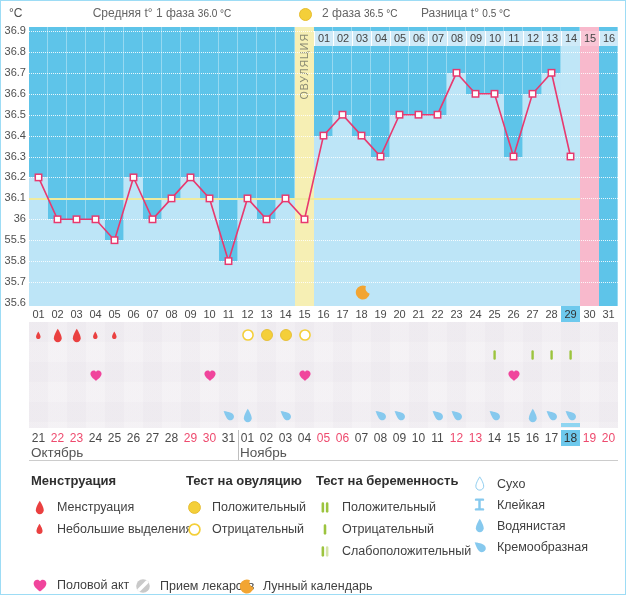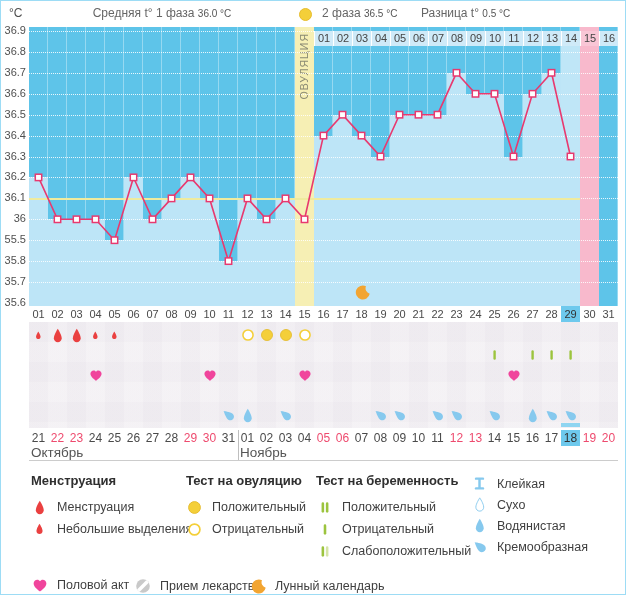--- a/index.html
+++ b/index.html
@@ -478,37 +478,37 @@
               <rect x="3" y="2" width="3" height="12" rx="1.5" fill="#9cc43e"></rect>
               <rect x="8" y="2" width="3" height="12" rx="1.5" fill="#d5e5a6"></rect>
             </svg>
           </div>
           <span>Слабоположительный</span>
         </div>
       </div>
       <div class="lcol tight" style="left: 470px;">
         <div class="litem">
           <div class="licon">
+            <svg width="11.55" height="15" viewBox="0 0 20 26">
+              <path d="M10 1.5C10 1.5 3.2 11.8 3.2 17.6 3.2 21.5 6.2 24.5 10 24.5 13.8 24.5 16.8 21.5 16.8 17.6 16.8 11.8 10 1.5 10 1.5Z" fill="#fff" stroke="#86c9ee" stroke-width="1.6"></path>
+            </svg>
+          </div>
+          <span>Сухо</span>
+        </div>
+        <div class="litem">
+          <div class="licon">
             <svg width="15" height="15" viewBox="0 0 16 16">
               <g fill="#86c9ee">
                 <rect x="3" y="1.5" width="10" height="2.6" rx="1.3"></rect>
                 <rect x="3" y="11.9" width="10" height="2.6" rx="1.3"></rect>
                 <rect x="6.7" y="3" width="2.6" height="10"></rect>
               </g>
             </svg>
           </div>
           <span>Клейкая</span>
-        </div>
-        <div class="litem">
-          <div class="licon">
-            <svg width="11.55" height="15" viewBox="0 0 20 26">
-              <path d="M10 1.5C10 1.5 3.2 11.8 3.2 17.6 3.2 21.5 6.2 24.5 10 24.5 13.8 24.5 16.8 21.5 16.8 17.6 16.8 11.8 10 1.5 10 1.5Z" fill="#fff" stroke="#86c9ee" stroke-width="1.6"></path>
-            </svg>
-          </div>
-          <span>Сухо</span>
         </div>
         <div class="litem">
           <div class="licon">
             <svg width="11.55" height="15" viewBox="0 0 20 26">
               <path d="M10 1.5C10 1.5 3.2 11.8 3.2 17.6 3.2 21.5 6.2 24.5 10 24.5 13.8 24.5 16.8 21.5 16.8 17.6 16.8 11.8 10 1.5 10 1.5Z" fill="#86c9ee"></path>
             </svg>
           </div>
           <span>Водянистая</span>
         </div>
         <div class="litem">
@@ -535,21 +535,21 @@
               <clipPath id="pc16">
                 <circle cx="8" cy="8" r="6.8"></circle>
               </clipPath>
             </defs>
             <circle cx="8" cy="8" r="6.8" fill="#c9c9c9"></circle>
             <rect x="-3" y="6.2" width="22" height="3.6" fill="#fff" transform="rotate(-45 8 8)" clip-path="url(#pc16)"></rect>
           </svg>
         </div>
         <span>Прием лекарств</span>
       </div>
-      <div class="extra" style="left: 248px;">
+      <div class="extra" style="left: 236px;">
         <div class="licon">
           <svg width="16" height="16" viewBox="0 0 16 16">
             <path d="M12 2.2 A7 7 0 1 0 15.7 9.7 A5.5 5.5 0 0 1 12 2.2 Z" fill="#f2a532"></path>
           </svg>
         </div>
         <span>Лунный календарь</span>
       </div>
     </div>
 </div>
 

